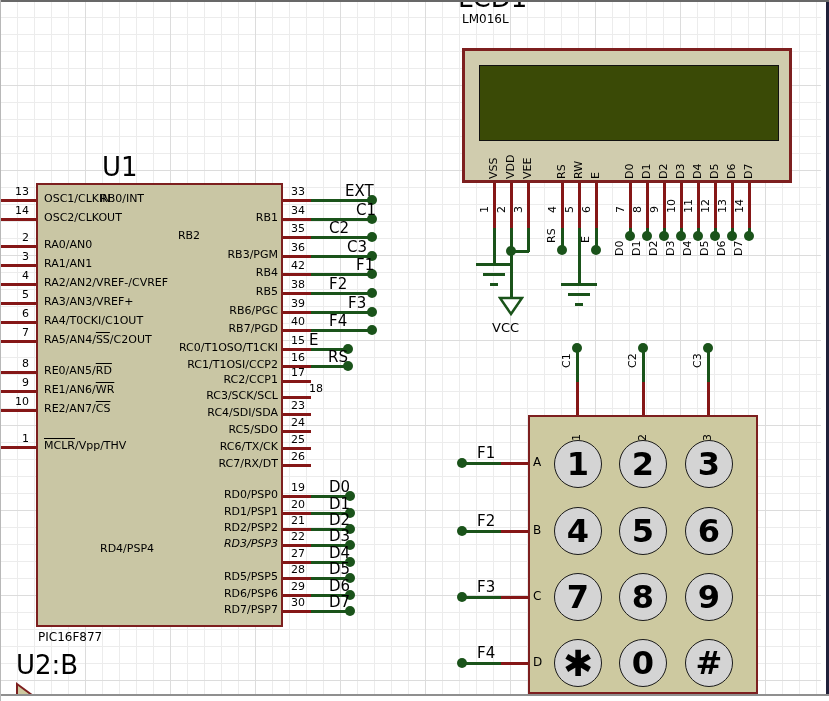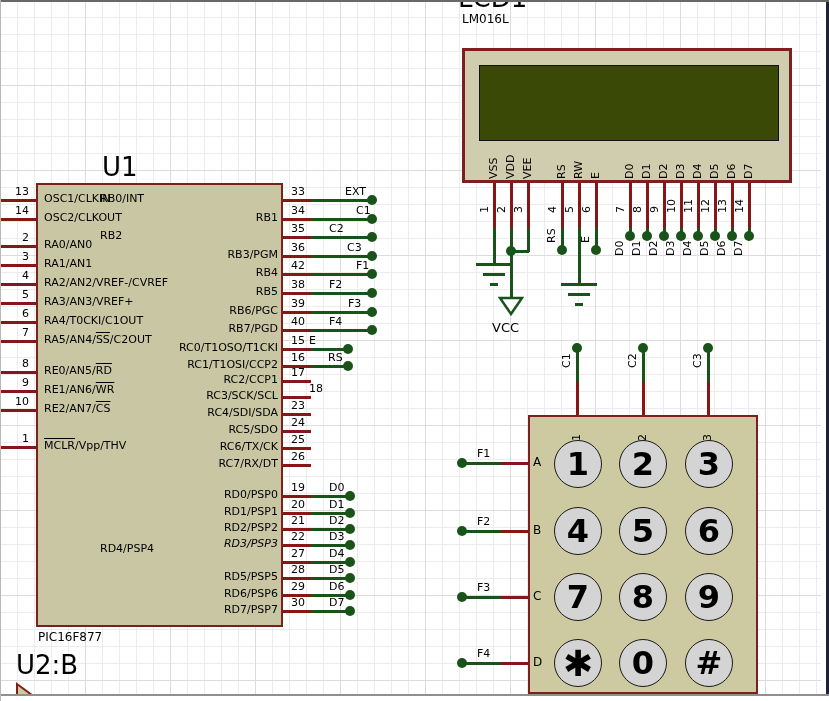--- a/index.html
+++ b/index.html
@@ -11,21 +11,21 @@
       repeating-linear-gradient(to right,#dcdcdc 0 1px,transparent 1px 85px),
       repeating-linear-gradient(to bottom,#dcdcdc 0 1px,transparent 1px 85px),
       repeating-linear-gradient(to right,#ececec 0 1px,transparent 1px 17px),
       repeating-linear-gradient(to bottom,#ececec 0 1px,transparent 1px 17px);
   }
   .abs{position:absolute;}
   .title{font-size:26px;line-height:30px;white-space:nowrap;}
   .sub{font-size:12px;line-height:14px;white-space:nowrap;}
   .pnum{position:absolute;font-size:11px;line-height:13px;white-space:nowrap;}
   .ilab{position:absolute;font-size:11px;line-height:14px;white-space:nowrap;}
-  .tag{position:absolute;font-size:11px;line-height:13px;white-space:nowrap;}
+  .tag{position:absolute;font-size:15px;line-height:13px;white-space:nowrap;}
   .ol{text-decoration:overline;}
   .wireh{position:absolute;height:3px;}
   .wirev{position:absolute;width:3px;}
   .dot{position:absolute;width:10px;height:10px;border-radius:50%;}
   .vt{position:absolute;height:12px;line-height:12px;font-size:11px;white-space:nowrap;
       transform-origin:0 100%;transform:rotate(-90deg);}
   .gbar{position:absolute;height:3px;}
   #u1-body{left:36px;top:183px;width:247px;height:444px;background:#c9c6a4;border:2px solid #7d1f1f;box-sizing:border-box;}
   #u1-title{left:102px;top:152px;}
   #u1-part{left:38px;top:630px;}
@@ -123,21 +123,21 @@
       <div class="wireh" style="left: 311px; top: 218px; width: 62px; background: rgb(26, 83, 26);"></div>
       <div class="dot" style="left: 367px; top: 214px; background: rgb(26, 83, 26);"></div>
       <div class="pnum" style="left: 291px; top: 204px;">34</div>
       <div class="tag" style="left: 356px; top: 204px;">C1</div>
       <div class="ilab" style="left: 100px; top: 211px; width: 178px; text-align: right;">RB1</div>
       <div class="wireh" style="left: 283px; top: 236px; width: 28px; background: rgb(133, 23, 23);"></div>
       <div class="wireh" style="left: 311px; top: 236px; width: 62px; background: rgb(26, 83, 26);"></div>
       <div class="dot" style="left: 367px; top: 232px; background: rgb(26, 83, 26);"></div>
       <div class="pnum" style="left: 291px; top: 222px;">35</div>
       <div class="tag" style="left: 329px; top: 222px;">C2</div>
-      <div class="ilab" style="left: 100px; top: 229px; width: 178px; text-align: left;">RB2</div>
+      <div class="ilab" style="left: 100px; top: 229px; width: 178px; text-align: center;">RB2</div>
       <div class="wireh" style="left: 283px; top: 255px; width: 28px; background: rgb(133, 23, 23);"></div>
       <div class="wireh" style="left: 311px; top: 255px; width: 62px; background: rgb(26, 83, 26);"></div>
       <div class="dot" style="left: 367px; top: 251px; background: rgb(26, 83, 26);"></div>
       <div class="pnum" style="left: 291px; top: 241px;">36</div>
       <div class="tag" style="left: 347px; top: 241px;">C3</div>
       <div class="ilab" style="left: 100px; top: 248px; width: 178px; text-align: right;">RB3/PGM</div>
       <div class="wireh" style="left: 283px; top: 273px; width: 28px; background: rgb(133, 23, 23);"></div>
       <div class="wireh" style="left: 311px; top: 273px; width: 62px; background: rgb(26, 83, 26);"></div>
       <div class="dot" style="left: 367px; top: 269px; background: rgb(26, 83, 26);"></div>
       <div class="pnum" style="left: 291px; top: 259px;">42</div>

